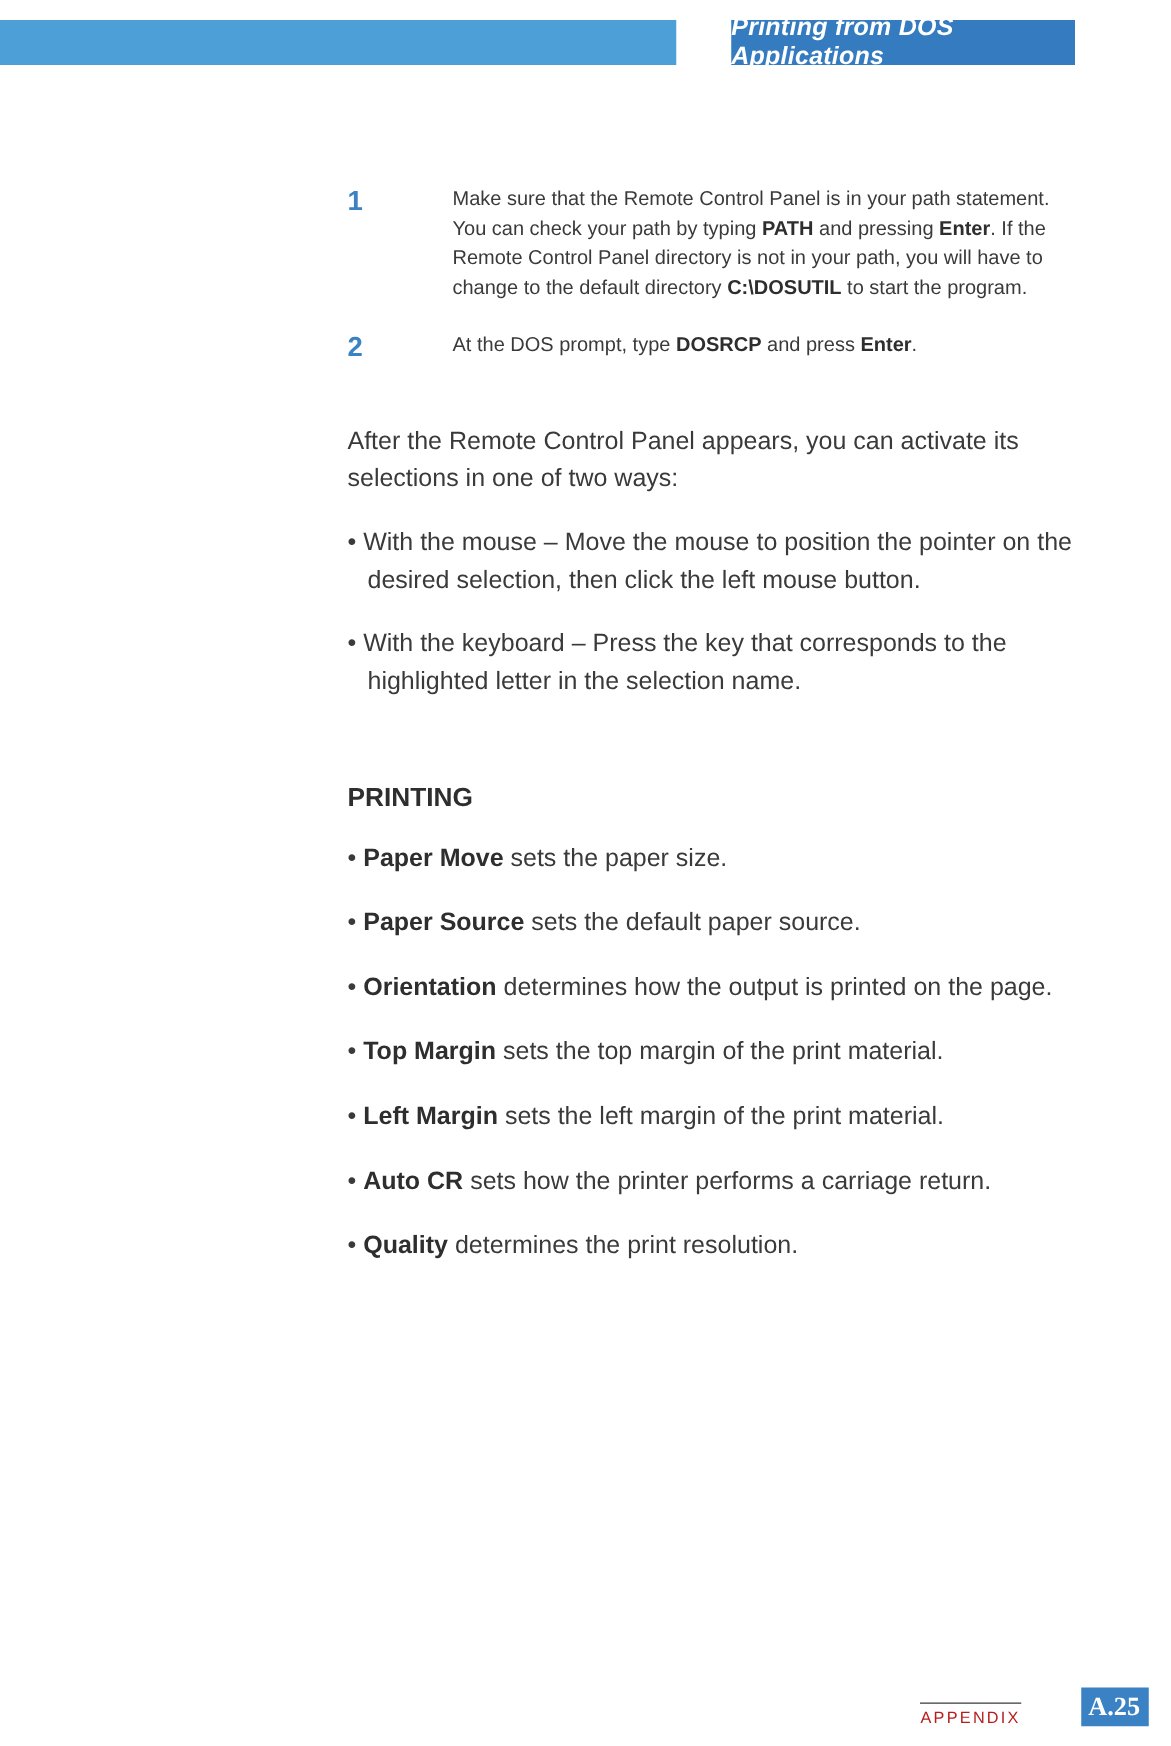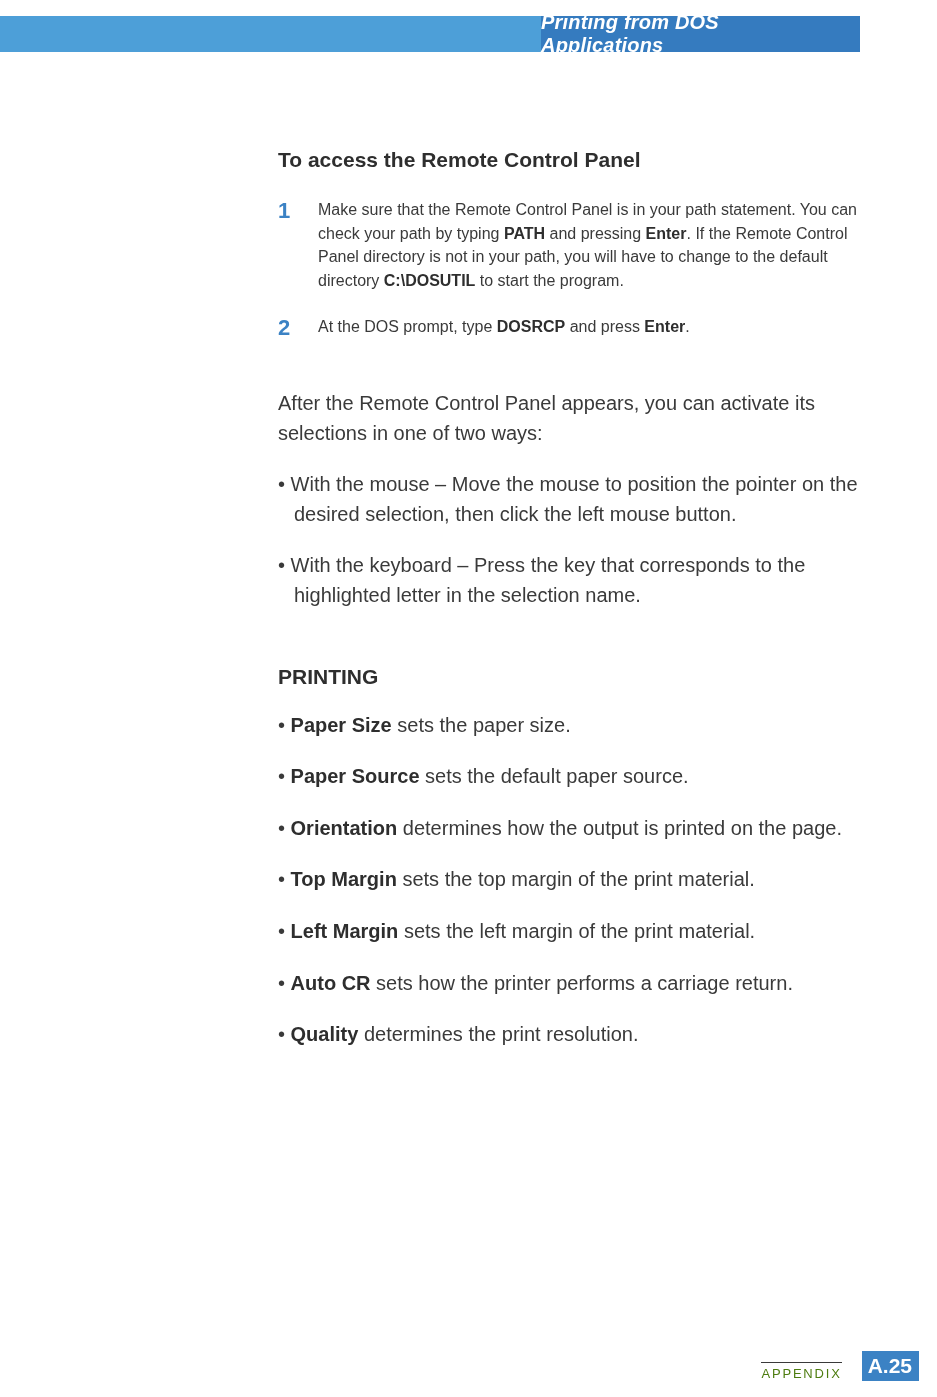--- a/index.html
+++ b/index.html
@@ -1,15 +1,15 @@
 <!DOCTYPE html>
 <html><head>
   <meta charset="utf-8">
   <style>
-    * { margin: 0; padding: 0; box-sizing: border-box; }
+    * { margin: 0; padding: 0; box-sizing: border-box; gap: 44px; }
     body {
       width: 937px;
       height: 1397px;
       background: #fff;
       font-family: Verdana, Geneva, sans-serif;
       color: #3a3a3a;
       position: relative;
     }
     .header-bar {
       position: absolute;
@@ -82,61 +82,60 @@
       padding-left: 16px;
       text-indent: -16px;
       color: #3a3a3a;
     }
     .bullet b { font-weight: bold; color: #2e2e2e; }
     .gap { height: 26px; }
     .subhead {
       font-weight: bold;
       font-size: 21px;
       margin-bottom: 22px;
-      margin-top: 6px;
+      margin-top: 18px;
       color: #2e2e2e;
     }
     .footer {
       position: absolute;
       bottom: 16px;
       right: 18px;
       display: flex;
       align-items: flex-end;
     }
     .footer-appendix {
       font-size: 13px;
       letter-spacing: 1.8px;
-      color: #4d7c0f;
+      color: #b91c1c;
       border-top: 1px solid #3a3a3a;
       padding-top: 3px;
-      margin-right: 20px;
+      margin-right: 4px;
       font-family: Arial, sans-serif;
     }
     .footer-page {
       background: #3b82c4;
       color: #fff;
       font-weight: bold;
       font-size: 21px;
       padding: 3px 7px 3px 6px;
-      font-family: Liberation Sans, sans-serif;
+      font-family: Liberation Serif, serif;
     }
     .footer-page .a { color: #fff; }
     .footer-page .n { color: #fff; }
   </style>
 </head>
 <body>
 
 <div class="header-bar">
   <div class="header-left"></div>
   <div class="header-right">Printing from DOS Applications</div>
 </div>
 
 <div class="content">
 
-  <div class="section-title">To access the Remote Control Panel</div>
 
   <div class="step">
     <div class="step-num">1</div>
     <div class="step-text">
       <span>Make sure that the Remote Control Panel is in your path statement. You can check your path by typing </span><b>PATH</b><span> and pressing </span><b>Enter</b><span>. If the Remote Control Panel directory is not in your path, you will have to change to the default directory </span><b>C:\DOSUTIL</b><span> to start the program.</span>
     </div>
   </div>
 
   <div class="step">
     <div class="step-num">2</div>
@@ -150,21 +149,21 @@
   <div class="para">After the Remote Control Panel appears, you can activate its selections in one of two ways:</div>
 
   <div class="bullet">• With the mouse – Move the mouse to position the pointer on the desired selection, then click the left mouse button.</div>
   <div class="bullet">• With the keyboard – Press the key that corresponds to the highlighted letter in the selection name.</div>
 
   <div class="gap"></div>
 
 
   <div class="subhead">PRINTING</div>
 
-  <div class="bullet">• <b>Paper Size</b><span> sets the paper size.</span></div>
+  <div class="bullet">• <b>Paper Move</b><span> sets the paper size.</span></div>
   <div class="bullet">• <b>Paper Source</b><span> sets the default paper source.</span></div>
   <div class="bullet">• <b>Orientation</b><span> determines how the output is printed on the page.</span></div>
   <div class="bullet">• <b>Top Margin</b><span> sets the top margin of the print material.</span></div>
   <div class="bullet">• <b>Left Margin</b><span> sets the left margin of the print material.</span></div>
   <div class="bullet">• <b>Auto CR</b><span> sets how the printer performs a carriage return.</span></div>
   <div class="bullet">• <b>Quality</b><span> determines the print resolution.</span></div>
 
 </div>
 
 <div class="footer">

